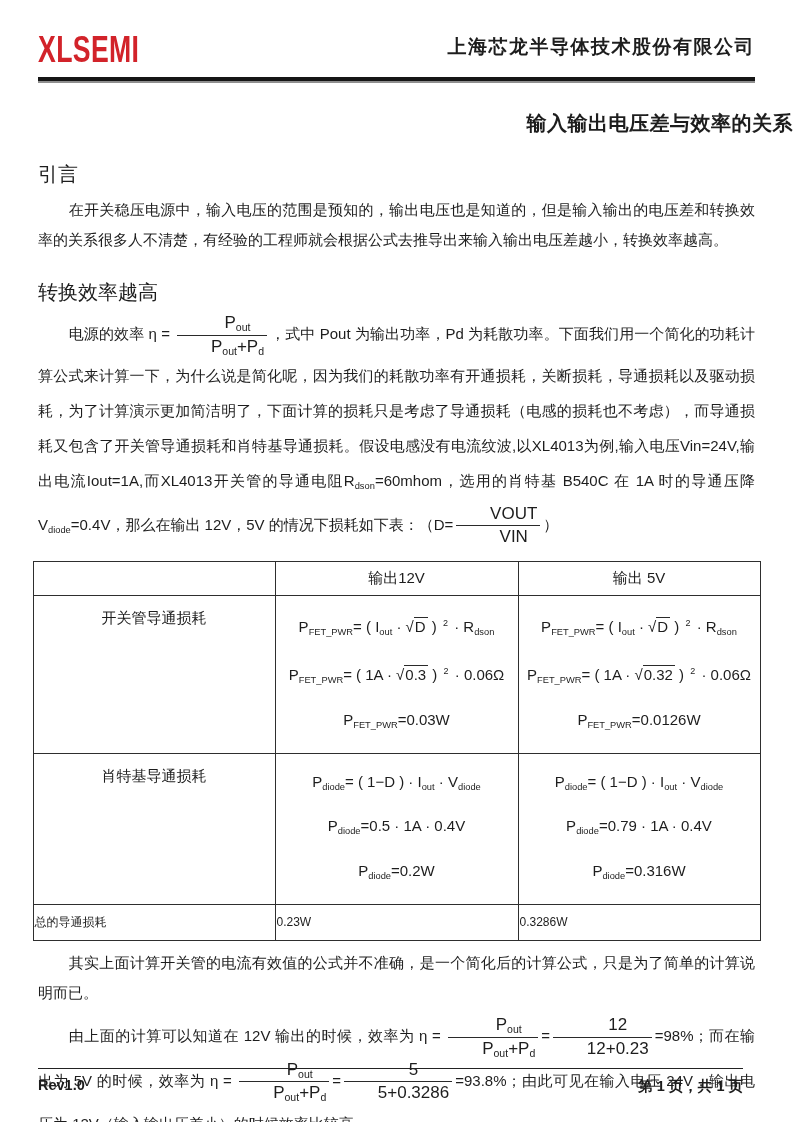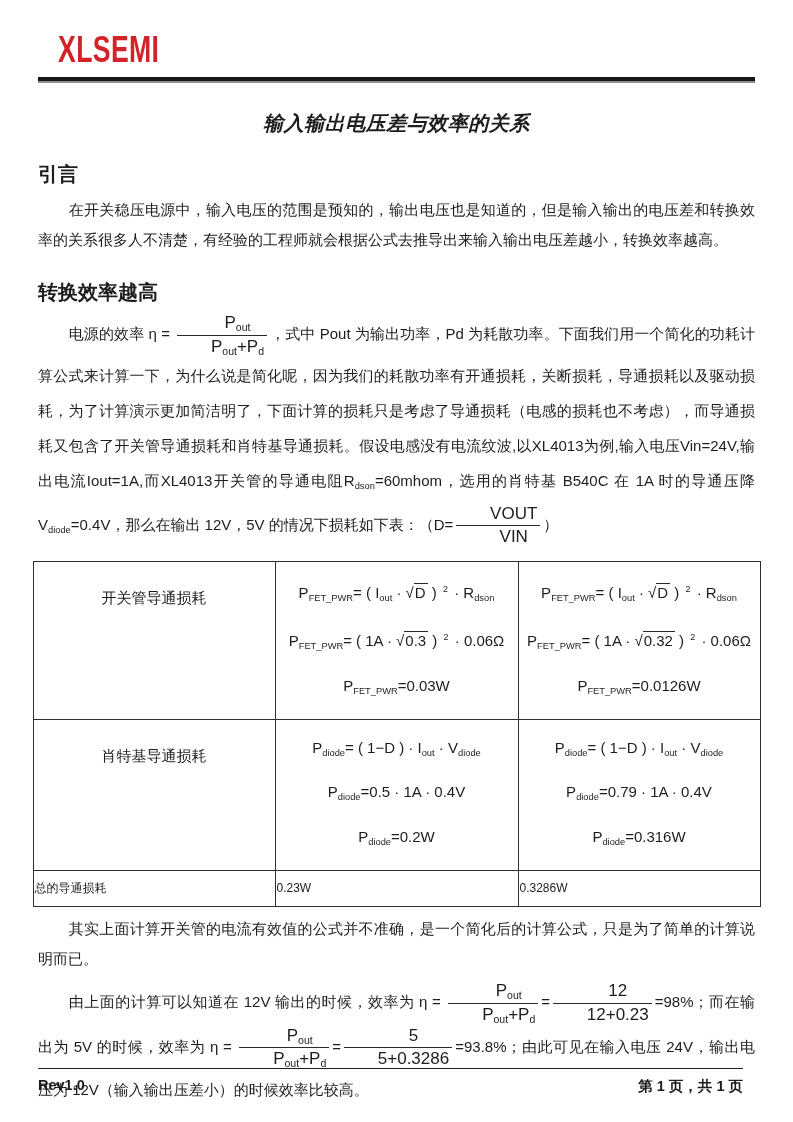--- a/index.html
+++ b/index.html
@@ -2,79 +2,85 @@
 <html><head>
 <meta charset="utf-8">
 <style>
   html,body { margin:0; padding:0; background:#ffffff; }
   .page {
     position:relative; width:793px; height:1122px; margin:0 auto;
     background:#ffffff; color:#1d1d1d; overflow:hidden;
     font-family:"Liberation Sans","DejaVu Sans",sans-serif;
   }
   
-  .hdr { display:flex; justify-content:space-between; align-items:flex-start; padding:34px 38px 12px 58px; }
+  .hdr { display:flex; justify-content:space-between; align-items:flex-start; padding:34px 38px 12px 38px; }
   .logo {
     color:#d2232a; font-weight:800; font-size:37px; line-height:0.85;
     transform:scaleX(0.72); transform-origin:left bottom; letter-spacing:0.5px;
   }
   .company { font-size:19px; font-weight:600; letter-spacing:1.5px; padding-bottom:1px; }
   .hdr-rule { margin:0 38px; height:0; border-top:4px solid #161616; border-bottom:2.5px solid #8f8f8f; }
   
-  .doc-title { text-align:center; font-size:20px; font-weight:700; margin:27px 0 0; letter-spacing:0.5px;font-style:italic; }
-  .sec { font-size:20px; font-weight:700; margin:24px 38px 0; }
+  .doc-title { text-align:right; font-size:20px; font-weight:700; margin:27px 0 0; letter-spacing:0.5px; }
+  .sec { font-size:20px; font-weight:400; margin:24px 38px 0; }
   p.body { font-size:15px; margin:7px 38px 0; text-align:justify; text-indent:2.05em; line-height:30px; }
   p.rich { line-height:35px; }
   p.rich2 { line-height:39px; }
   
   sub { font-size:0.62em; vertical-align:-0.3em; letter-spacing:0; }
   sup { font-size:0.6em; vertical-align:0.7em; margin:0 2px; }
   .frac { display:inline-block; vertical-align:middle; text-align:center; font-size:17px; line-height:1.2; margin:0 3px; }
   .frac .num { display:block; padding:0 3px 1px; border-bottom:1.2px solid #2a2a2a; }
   .frac .den { display:block; padding:1px 3px 0; }
   .sqrt { white-space:nowrap; }
   .sqrt-b { border-top:1.2px solid #2a2a2a; padding:0 2px 0 1px; }
   
   table.loss { width:727px; margin:13px auto 0; border-collapse:collapse; table-layout:fixed; }
   table.loss th, table.loss td { border:1.6px solid #2e2e2e; font-weight:400; }
   table.loss th { height:31px; font-size:15px; text-align:center; }
-  td.lbl { vertical-align:top; text-align:center; font-size:15px; padding-top:27px; }
+  td.lbl { vertical-align:top; text-align:center; font-size:15px; padding-top:13px; }
   td.fcell { text-align:center; font-size:15px; padding:1px 7px; }
   .fline { margin:14px 0; line-height:25px; white-space:nowrap; }
   td.tot { height:33px; text-align:left; font-size:12px; }
   
   .footer { position:absolute; left:38px; right:50px; bottom:26px; border-top:1.6px solid #222; padding-top:8px; }
   .rev { float:left; font-size:14.5px; font-weight:700; }
   .pageno { text-align:right; font-size:14.5px; font-weight:700; }
 </style>
 </head>
 <body>
 
 <div class="page">
 
   <div class="hdr">
     <div class="logo">XLSEMI</div>
+    <div class="company">上海芯龙半导体技术股份有限公司</div>
   </div>
   <div class="hdr-rule"></div>
 
   <div class="doc-title">输入输出电压差与效率的关系</div>
 
   <div class="sec">引言</div>
   <p class="body">在开关稳压电源中，输入电压的范围是预知的，输出电压也是知道的，但是输入输出的电压差和转换效率的关系很多人不清楚，有经验的工程师就会根据公式去推导出来输入输出电压差越小，转换效率越高。</p>
 
   <div class="sec">转换效率越高</div>
   <p class="body rich">电源的效率 η = <span class="frac"><span class="num">P<sub>out</sub></span><span class="den">P<sub>out</sub>+P<sub>d</sub></span></span>，式中 Pout 为输出功率，Pd 为耗散功率。下面我们用一个简化的功耗计算公式来计算一下，为什么说是简化呢，因为我们的耗散功率有开通损耗，关断损耗，导通损耗以及驱动损耗，为了计算演示更加简洁明了，下面计算的损耗只是考虑了导通损耗（电感的损耗也不考虑），而导通损耗又包含了开关管导通损耗和肖特基导通损耗。假设电感没有电流纹波,以XL4013为例,输入电压Vin=24V,输出电流Iout=1A,而XL4013开关管的导通电阻R<sub>dson</sub>=60mhom，选用的肖特基 B540C 在 1A 时的导通压降V<sub>diode</sub>=0.4V，那么在输出 12V，5V 的情况下损耗如下表：（D=<span class="frac"><span class="num">VOUT</span><span class="den">VIN</span></span>）</p>
 
   <table class="loss">
     <colgroup>
         <col style="width:242px">
         <col style="width:243px">
         <col style="width:242px">
       </colgroup>
     <tbody>
+        <tr>
+      <th></th>
+      <th>输出12V</th>
+      <th>输出 5V</th>
+    </tr>
     <tr>
       <td class="lbl">开关管导通损耗</td>
       <td class="fcell">
         <div class="fline">P<sub>FET_PWR</sub>= ( I<sub>out</sub> · <span class="sqrt">√<span class="sqrt-b">D</span></span> ) <sup>2</sup> · R<sub>dson</sub></div>
         <div class="fline">P<sub>FET_PWR</sub>= ( 1A · <span class="sqrt">√<span class="sqrt-b">0.3</span></span> ) <sup>2</sup> · 0.06Ω</div>
         <div class="fline">P<sub>FET_PWR</sub>=0.03W</div>
       </td>
       <td class="fcell">
         <div class="fline">P<sub>FET_PWR</sub>= ( I<sub>out</sub> · <span class="sqrt">√<span class="sqrt-b">D</span></span> ) <sup>2</sup> · R<sub>dson</sub></div>
         <div class="fline">P<sub>FET_PWR</sub>= ( 1A · <span class="sqrt">√<span class="sqrt-b">0.32</span></span> ) <sup>2</sup> · 0.06Ω</div>

